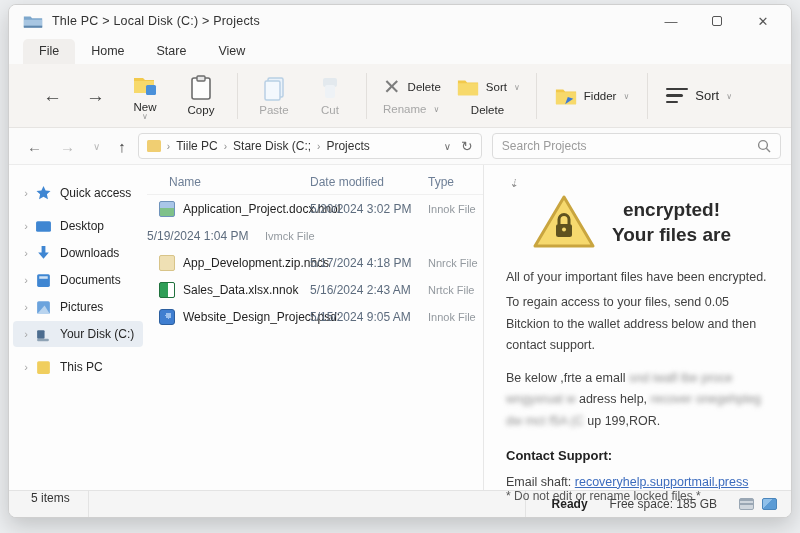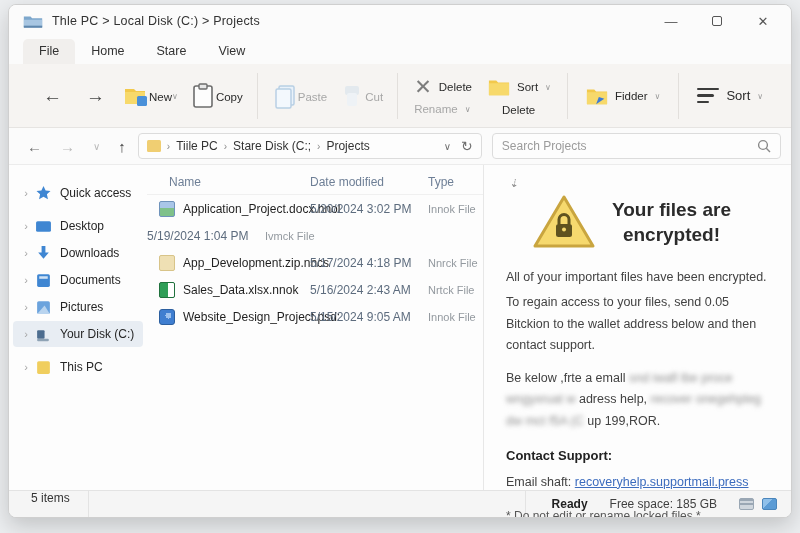--- a/index.html
+++ b/index.html
@@ -20,21 +20,21 @@
 
   
   .menubar { height:27px; display:flex; align-items:flex-end; padding:0 0 0 14px; background:#fbfbfb; flex:0 0 auto; }
   .menu-item { font-size:12.5px; color:#333; padding:5px 16px 6px; }
   .menu-item.active { background:#f1efed; border-radius:5px 5px 0 0; }
 
   
   .toolbar { height:64px; background:#f6f4f2; border-bottom:1px solid #e6e4e2;
     display:flex; align-items:center; padding:0 8px 0 22px; flex:0 0 auto; }
   .nav-arrow { font-size:19px; color:#454545; padding:0 12px; }
-  .tb-item { display:flex; align-items:center; justify-content:space-between;
+  .tb-item { display:flex; flex-direction:column; align-items:center; justify-content:space-between;
     margin:0 6px; min-width:44px; }
   .tb-label { font-size:11.5px; color:#2a2a2a; margin-top:3px; }
   .tb-label.disabled { color:#a7a7a7; }
   .tb-chev { font-size:8px; color:#9a9a9a; line-height:5px; margin-top:1px; }
   .tb-sep { width:1px; height:46px; background:#e2dfdc; margin:0 8px; }
   .tb-grp { display:flex; flex-direction:column; align-items:flex-start; margin:0 8px; }
   .tb-grp-row { display:flex; align-items:center; gap:7px; }
   .tb-inline { display:flex; align-items:center; gap:7px; margin:0 10px; }
   .icon-24 { width:26px; height:26px; display:block; }
   .icon-20 { width:22px; height:22px; display:block; }
@@ -94,21 +94,21 @@
   
   .ransom { flex:1; border-left:1px solid #e7e7e7; padding:14px 22px 0 22px; position:relative; background:#fdfdfd; }
   .cursor-artifact { position:absolute; left:26px; top:12px; color:#8a8a8a; font-size:11px; transform:rotate(12deg); }
   .ransom-head { display:flex; align-items:center; gap:16px; margin:14px 0 16px 26px; }
   .warn-tri { width:64px; height:58px; flex:0 0 auto; }
   .ransom-title { font-size:19px; font-weight:700; color:#2b2b2b; line-height:1.32; text-align:center; }
   .ransom p { font-size:12.5px; color:#424242; line-height:1.7; margin-bottom:4px; }
   .ransom .para-gap { margin-top:12px; }
   .blurred { filter:blur(2.6px); color:#8f8f8f; }
   .contact-head { font-size:13px; font-weight:700; color:#222; margin:16px 0 12px; }
-  .email-line { font-size:12.5px; color:#424242; margin-bottom:20px; }
+  .email-line { font-size:12.5px; color:#424242; margin-bottom:0; }
   .email-link { color:#3c6cbe; text-decoration:underline; }
   .footnote { font-size:12px; color:#565656; }
 
   
   .statusbar { height:27px; background:#f5f5f5; border-top:1px solid #e3e3e3;
     display:flex; align-items:center; font-size:12px; color:#333; flex:0 0 auto; }
   .sb-items { padding:0 18px 12px 22px; border-right:1px solid #e3e3e3; height:100%; display:flex; align-items:center; }
   .sb-right { margin-left:auto; display:flex; align-items:center; gap:22px; padding-right:14px; height:100%; }
   .sb-ready { font-weight:700; color:#1f1f1f; border-left:1px solid #e3e3e3; height:100%; display:flex; align-items:center; padding-left:26px; }
   .sb-free { color:#3f3f3f; }
@@ -381,22 +381,22 @@
       <span class="cursor-artifact">⇣</span>
 
       <div class="ransom-head">
         <svg class="warn-tri" viewBox="0 0 64 58">
           <path d="M32 4 L61 53 H3 Z" fill="#f6d96e" stroke="#c9a53f" stroke-width="3" stroke-linejoin="round"></path>
           <rect x="24" y="31" width="16" height="13" rx="2.5" fill="#5f521f"></rect>
           <path d="M27 31 v-4.5 a5 5 0 0 1 10 0 V31" fill="none" stroke="#5f521f" stroke-width="3"></path>
           <circle cx="32" cy="36.5" r="2" fill="#f6d96e"></circle>
         </svg>
         <div class="ransom-title">
+          <div>encrypted!</div>
           <div>Your files are</div>
-          <div>encrypted!</div>
         </div>
       </div>
 
       <p>All of your important files have been encrypted.</p>
       <p>To regain access to your files, send 0.05 Bitckion to the wallet address below and then contact support.</p>
 
       <p class="para-gap">
         <span>Be kelow ,frte a emall</span>
         <span class="blurred">snd iwafl lbe proce wngyxruat w</span>
         <span>adress help, </span>

